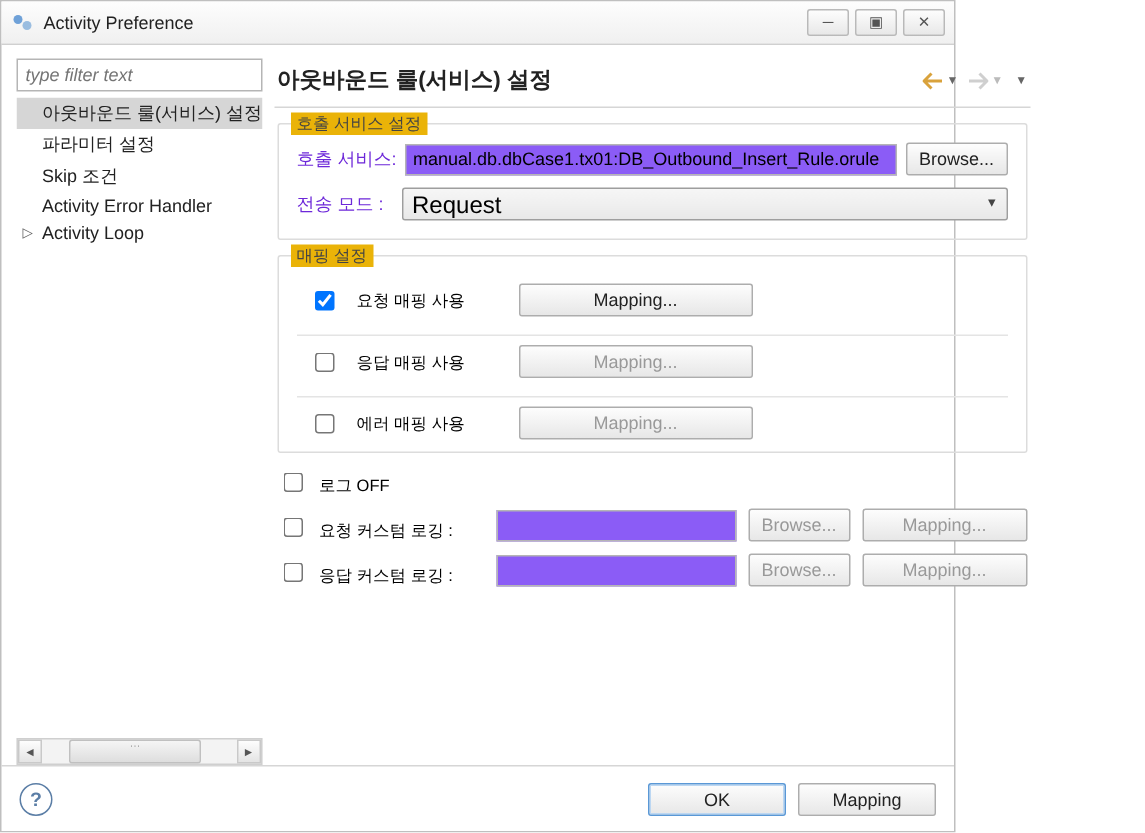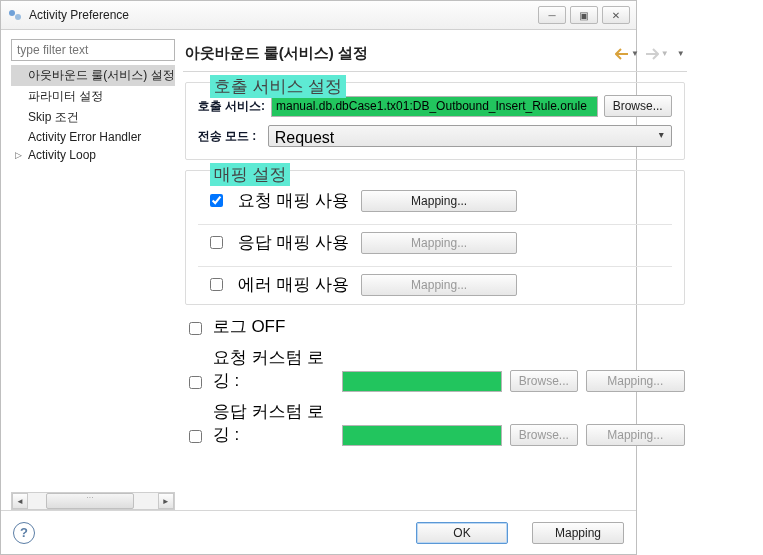--- a/index.html
+++ b/index.html
@@ -6,57 +6,57 @@
 body { margin: 0; background: #fff; }
 .window { width: 637px; height: 555px; border: 1px solid #bfbfbf; background: #fff; display: flex; flex-direction: column; }
 .titlebar { height: 29px; background: linear-gradient(#fdfdfd,#f0f0f0); border-bottom: 1px solid #d0d0d0; display: flex; align-items: center; padding: 0 6px; }
 .titlebar .ticon { width: 16px; height: 16px; margin-right: 6px; }
 .titlebar .title { flex: 1; font-size: 12px; color: #222; }
 .winbtns { display: flex; gap: 4px; }
 .winbtn { width: 28px; height: 18px; border: 1px solid #b9b9b9; border-radius: 2px; background: linear-gradient(#fdfdfd,#e8e8e8); display: flex; align-items: center; justify-content: center; font-size: 10px; color: #555; }
 .body { flex: 1; display: flex; flex-direction: column; }
 .main { flex: 1; display: flex; padding: 9px 10px 0 10px; gap: 8px; }
 .sidebar { width: 173px; display: flex; flex-direction: column; }
-.filter { height: 22px; border: 1px solid #b5b5b5; padding: 2px 5px; font-size: 12px; color: #808080; width: 100%; }
+.filter { height: 22px; border: 1px solid #b5b5b5; padding: 2px 5px; font-size: 12px; color: #808080; width: 100%; font-style: italic; }
 .tree { flex: 1; border: none; margin-top: 4px; font-size: 12px; overflow: hidden; position: relative; }
 .tree-item { padding: 2px 0 2px 17px; white-space: nowrap; color: #222; cursor: default; }
 .tree-item.sel { background: #d6d6d6; }
 .tree-item.exp { padding-left: 17px; position: relative; }
 .tree-item.exp::before { content: "▷"; position: absolute; left: 4px; font-size: 9px; color: #666; top: 4px; }
 .hscroll { height: 18px; border: 1px solid #cfcfcf; background: #f3f3f3; display: flex; align-items: center; margin-top: auto; }
 .hscroll .arrow { width: 16px; height: 16px; display: flex; align-items: center; justify-content: center; background: linear-gradient(#fdfdfd,#e4e4e4); border: 1px solid #c9c9c9; font-size: 8px; color: #555; }
 .hscroll .track { flex: 1; position: relative; height: 16px; }
 .hscroll .thumb { position: absolute; left: 18px; width: 88px; top: 0; bottom: 0; background: linear-gradient(#f5f5f5,#dedede); border: 1px solid #c0c0c0; border-radius: 2px; font-size: 7px; color: #999; text-align: center; }
 .content { flex: 1; display: flex; flex-direction: column; }
 .header { display: flex; align-items: center; border-bottom: 1px solid #d6d6d6; padding: 5px 2px 8px 2px; }
 .header h1 { margin: 0; font-size: 15px; font-weight: bold; color: #222; flex: 1; }
 .header .harrows { display: flex; align-items: center; gap: 2px; font-size: 12px; color: #888; }
 .harrow { display:inline-flex; align-items:center; }
 .group { border: 1px solid #dcdcdc; border-radius: 2px; margin-top: 10px; padding: 12px 12px 12px 12px; position: relative; }
-.group .legend { position: absolute; top: -8px; left: 24px; background: #5eead4; padding: 0 4px; font-size: 17px; color: #444; }
+.group .legend { position: absolute; top: -8px; left: 8px; background: #eab308; padding: 0 4px; font-size: 11px; color: #444; }
 .row { display: flex; align-items: center; gap: 6px; margin-bottom: 8px; font-size: 12px; }
 .row:last-child { margin-bottom: 0; }
-.lbl { min-width: 64px; color: #0f172a; font-weight: bold; }
-.textfield { flex: 1; height: 21px; border: 1px solid #b5b5b5; background: #22c55e; font-size: 12px; padding: 2px 4px; }
+.lbl { min-width: 64px; color: #6d28d9; }
+.textfield { flex: 1; height: 21px; border: 1px solid #b5b5b5; background: #8b5cf6; font-size: 12px; padding: 2px 4px; }
 .btn { height: 22px; padding: 0 8px; border: 1px solid #adadad; border-radius: 2px; background: linear-gradient(#fdfdfd,#e7e7e7); font-size: 12px; color: #222; cursor: pointer; }
 .btn.disabled { color: #999; }
 .btn.wide { width: 110px; }
 .map-btn { width: 156px; text-align:center; }
 .select { flex: 1; height: 22px; border: 1px solid #9e9e9e; background: linear-gradient(#f6f6f6,#e8e8e8); font-size: 16px; padding: 3px 22px 3px 6px; position: relative; border-radius: 2px; }
 .select::after { content: "▾"; position: absolute; right: 7px; top: 3px; color: #444; font-size: 10px; }
 .map-row { display: flex; align-items: center; gap: 12px; padding: 6px 0 12px 8px; border-bottom: 1px solid #e4e4e4; }
 .map-row:last-child { border-bottom: none; padding-bottom: 2px; }
 .chk { width: 13px; height: 13px; }
-.chk-lbl { font-size: 17px; min-width: 96px; }
+.chk-lbl { font-size: 11px; min-width: 96px; }
 .section-plain { padding: 10px 2px 0 2px; font-size: 12px; }
 .section-plain .prow { display: flex; align-items: flex-end; gap: 8px; margin-bottom: 8px; }
 .prow .chk-lbl { min-width: 110px; }
 .footer { height: 44px; border-top: 1px solid #d6d6d6; display: flex; align-items: center; padding: 0 12px; justify-content: space-between; }
 .help-icon { width: 22px; height: 22px; border: 1.5px solid #5b7ea6; border-radius: 50%; display: flex; align-items: center; justify-content: center; color: #5b7ea6; font-size: 13px; font-weight: bold; }
-.footer-btns { display: flex; gap: 24px; }
+.footer-btns { display: flex; gap: 8px; }
 .btn.primary { width: 92px; border-color: #5a98d6; box-shadow: 0 0 0 1px #bcd7f2 inset; }
 .btn.secondary { width: 92px; }
 </style>
 </head>
 <body>
 
 <div class="window">
 
   <div class="titlebar">
     <span class="ticon">

